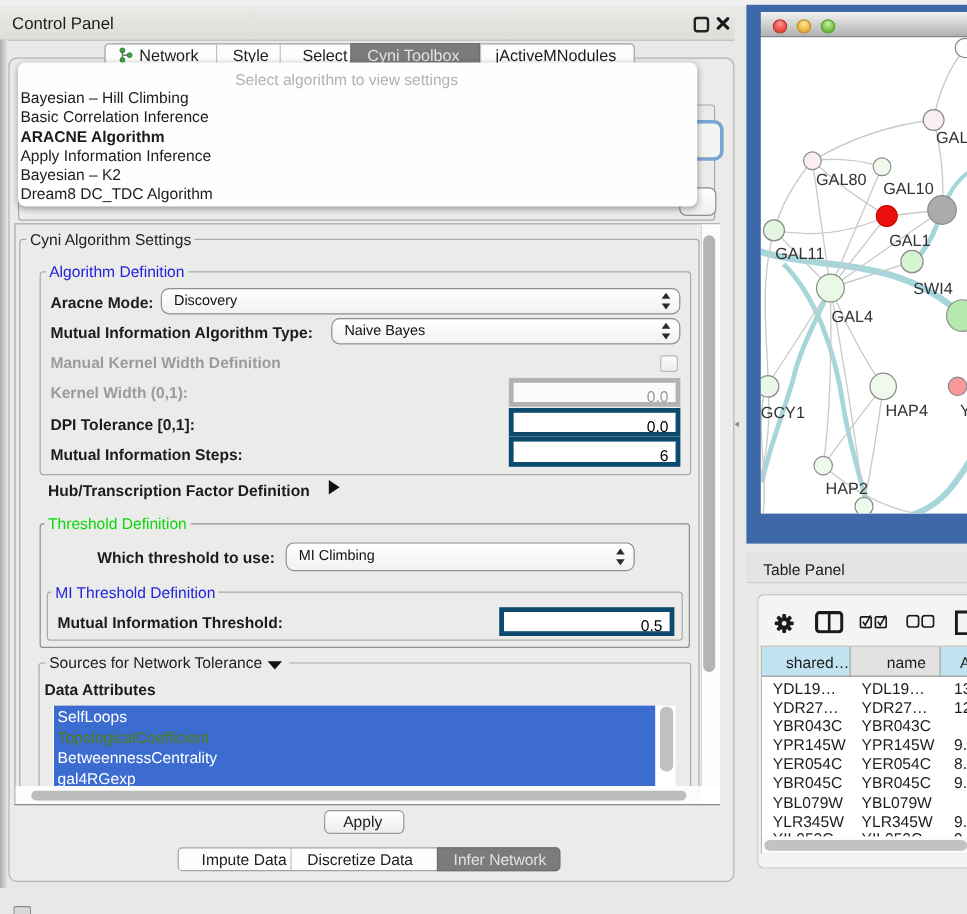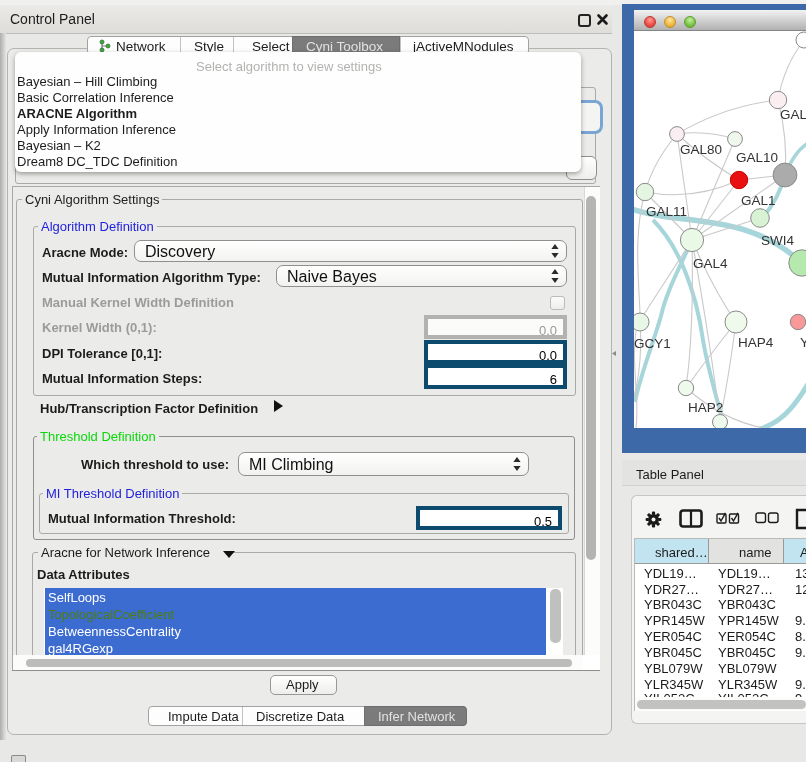--- a/index.html
+++ b/index.html
@@ -4,21 +4,21 @@
 <style>
   html,body{margin:0;padding:0;}
   body{width:806px;height:762px;position:relative;overflow:hidden;
        background:#e8e8e6;font-family:"Liberation Sans",sans-serif;}
   .abs{position:absolute;}
   .lbl{position:absolute;font-size:13px;color:#1c1c1c;white-space:nowrap;}
   .b{font-weight:bold;}
   .gray{color:#9b9b9b;}
   .combo{position:absolute;background:linear-gradient(#ffffff,#f2f2f0);
          border:1px solid #8f8f8d;border-radius:7px;
-         font-size:16px;color:#111;text-align:right;}
+         font-size:12px;color:#111;text-align:right;}
   .combo .tx{position:absolute;left:10px;top:2px;}
   .field{position:absolute;background:#fff;border:4px solid #0c4a6e;
          font-size:13px;color:#000;text-align:right;}
   .field span{position:absolute;right:6px;top:4px;}
   .groupbox{position:absolute;border:1px solid #a9a9a7;border-radius:3px;}
   .gtitle{position:absolute;background:#ebebe9;padding:0 3px;font-size:13px;
           white-space:nowrap;}
 </style>
 </head>
 <body>
@@ -126,21 +126,21 @@
 
 <div class="groupbox" style="left:39px;top:493px;width:528px;height:39px;"></div>
 <div class="gtitle" style="left:43px;top:486px;color:#2222dd;">MI Threshold Definition</div>
 
 <div class="lbl b" style="left:48px;top:511px;">Mutual Information Threshold:</div>
 <div class="field" style="left:416px;top:506px;width:146px;height:24px;box-sizing:border-box;">
   <span>0.5</span>
   </div>
 
 <div class="groupbox" style="left:32px;top:552px;width:542px;height:108px;"></div>
-<div class="gtitle" style="left:38px;top:545px;color:#1c1c1c;padding-right:22px;">Aracne for Network Inference</div>
+<div class="gtitle" style="left:38px;top:545px;color:#1c1c1c;padding-right:22px;">Sources for Network Tolerance</div>
 <svg class="abs" style="left:222px;top:549px;" width="14" height="10" viewBox="0 0 14 10">
   <path d="M1 2 L13 2 L7 9 Z" fill="#111"></path>
   </svg>
 
 <div class="lbl b" style="left:37px;top:567px;">Data Attributes</div>
 
 <div class="abs" style="left:44px;top:588px;width:519px;height:67px;background:#fff;"></div>
 <div class="abs" style="left:45px;top:588px;width:501px;height:67px;background:#3d6cd1;"></div>
 <div class="lbl" style="left:48px;top:590px;color:#fff;">SelfLoops</div>
 <div class="lbl" style="left:48px;top:607px;color:#4d7c0f;text-align:right;">TopologicalCoefficient</div>
@@ -168,21 +168,21 @@
 <div class="lbl" style="left:378px;top:709px;color:#e2e2e2;">Infer Network</div>
 
 <div class="abs" style="left:15px;top:52px;width:566px;height:120px;background:#fefefe;
      border-radius:6px;box-shadow:0 2px 5px rgba(0,0,0,0.35);"></div>
 <div class="lbl" style="left:196px;top:59px;color:#b2b2b0;">Select algorithm to view settings</div>
 <div class="lbl" style="left:17px;top:74px;">Bayesian – Hill Climbing</div>
 <div class="lbl" style="left:17px;top:90px;">Basic Correlation Inference</div>
 <div class="lbl b" style="left:17px;top:106px;">ARACNE Algorithm</div>
 <div class="lbl" style="left:17px;top:122px;">Apply Information Inference</div>
 <div class="lbl" style="left:17px;top:138px;">Bayesian – K2</div>
-<div class="lbl" style="left:17px;top:154px;">Dream8 DC_TDC Definition</div>
+<div class="lbl" style="left:17px;top:154px;">Dream8 DC_TDC Algorithm</div>
 
 <div class="abs" style="left:612px;top:351px;width:4px;height:5px;background:#8a8a88;clip-path:polygon(100% 0,0 50%,100% 100%);"></div>
 
 <div class="abs" style="left:622px;top:4px;width:184px;height:449px;background:#3e69a8;"></div>
 <div class="abs" style="left:634px;top:10px;width:172px;height:21px;
      background:linear-gradient(#f3f3f3,#b1b1b1);border-bottom:1px solid #868686;box-sizing:border-box;"></div>
 <div class="abs" style="left:644px;top:16px;width:10px;height:10px;border-radius:50%;
      background:radial-gradient(circle at 50% 30%,#ff9a94 0%,#ee4d44 60%,#c93a32 100%);border:0.5px solid #b5382f;"></div>
 <div class="abs" style="left:664px;top:16px;width:10px;height:10px;border-radius:50%;
      background:radial-gradient(circle at 50% 30%,#ffe6a0 0%,#f0b73f 60%,#cf9a2d 100%);border:0.5px solid #c09027;"></div>

